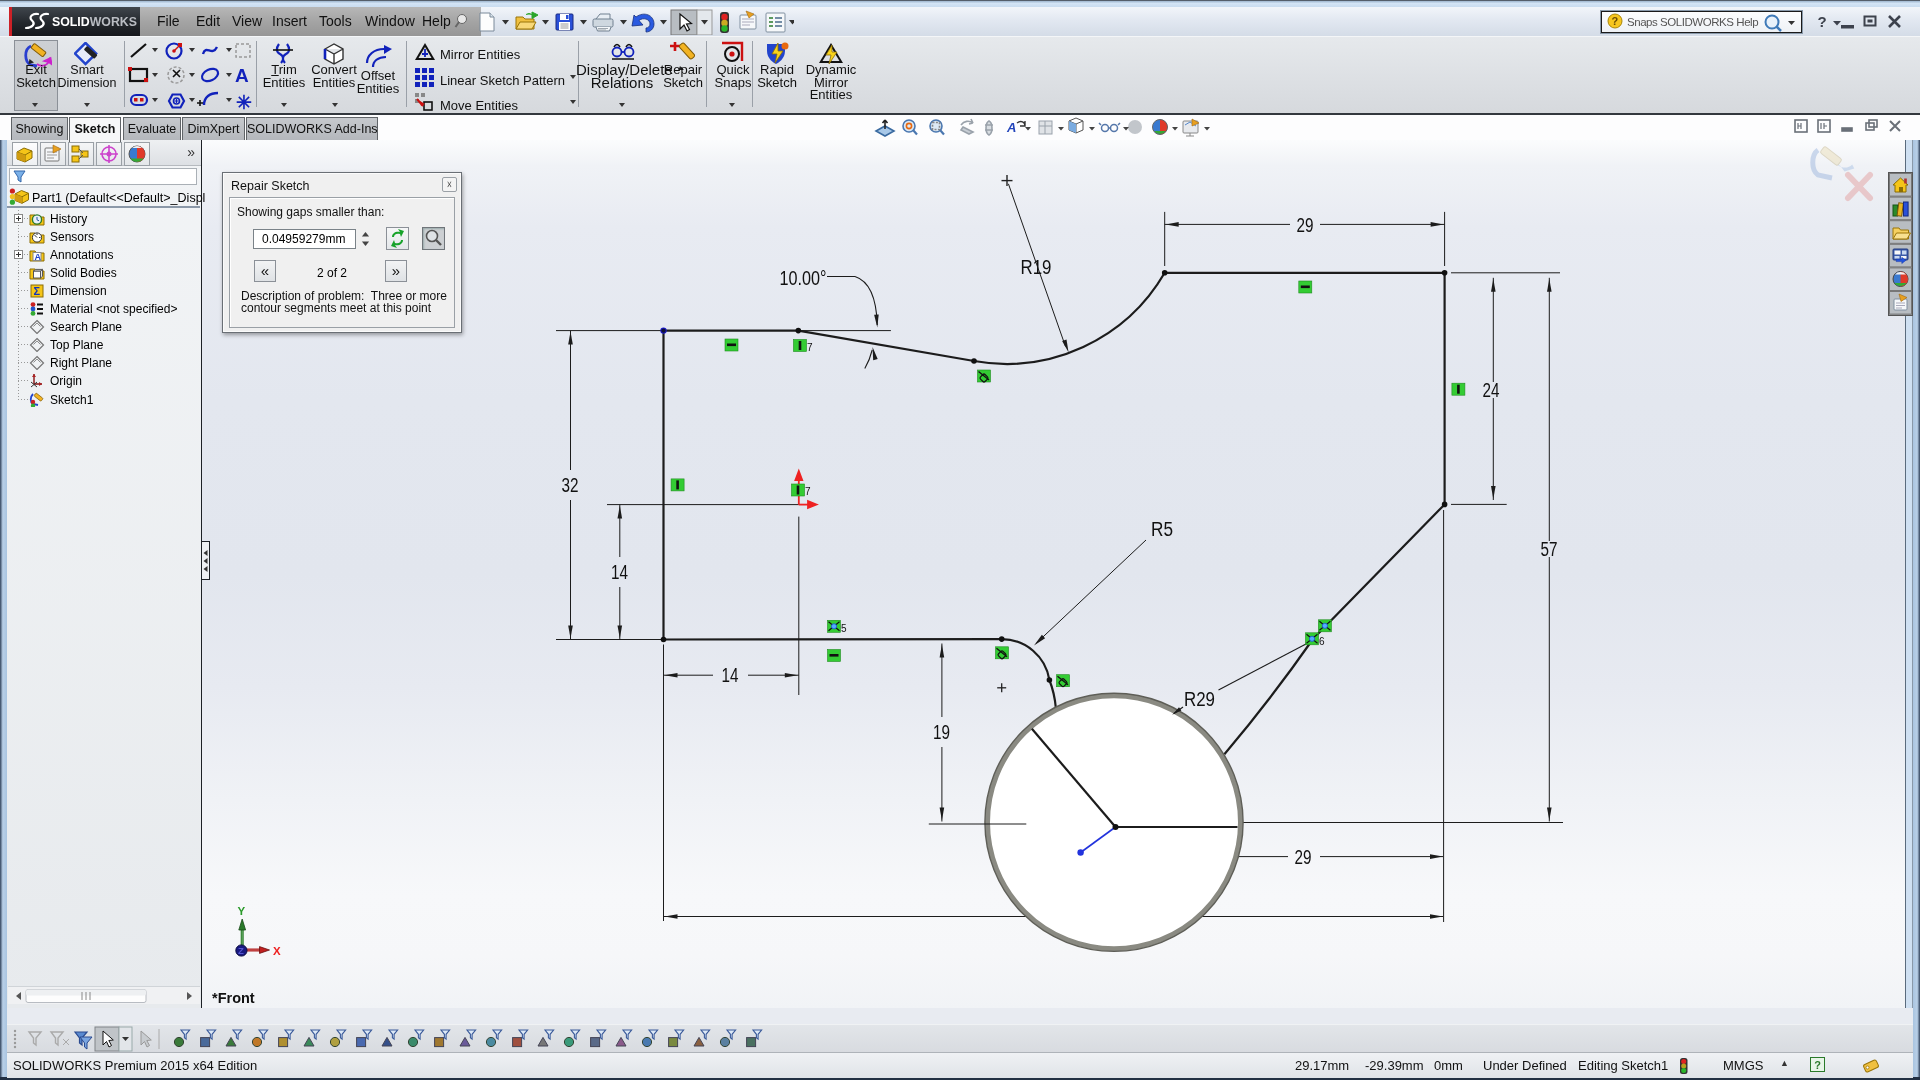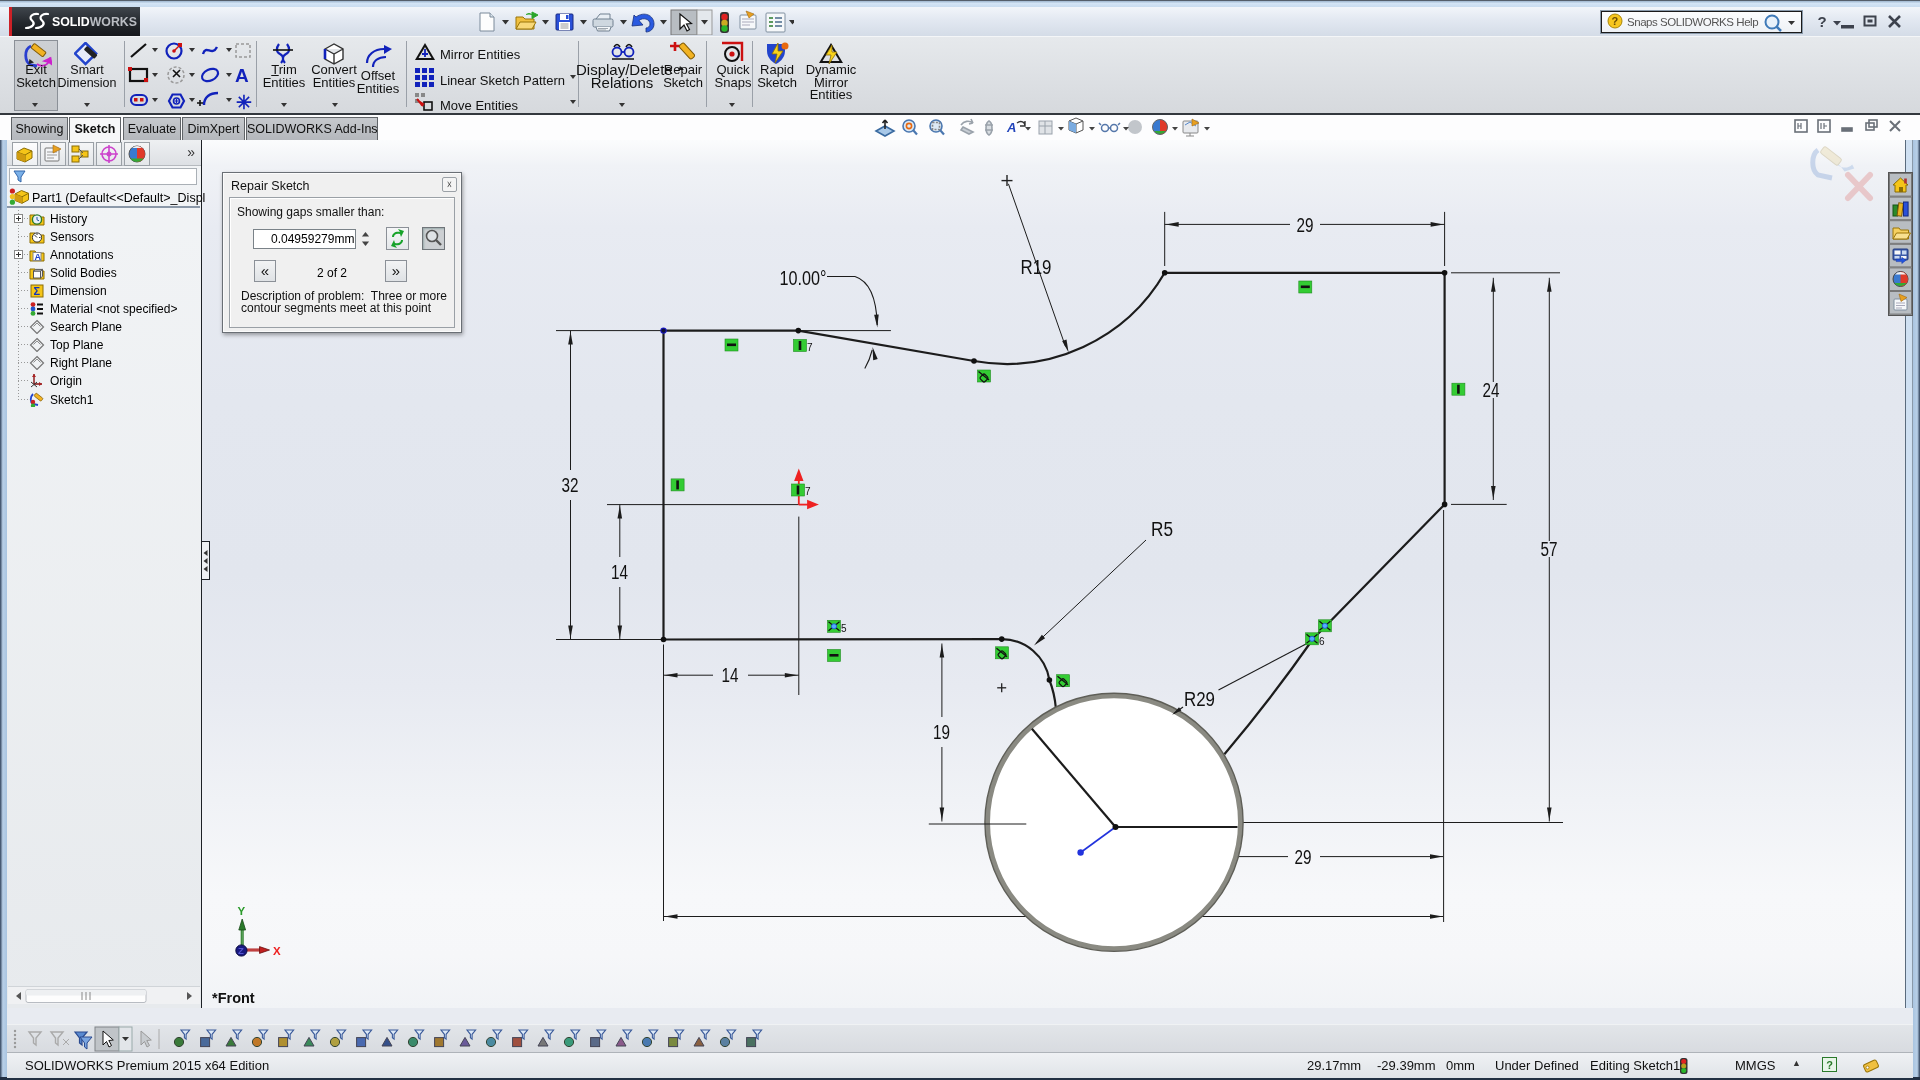--- a/index.html
+++ b/index.html
@@ -42,41 +42,54 @@
   
   #dlg { left:222px; top:172px; width:240px; height:161px; background:#f0f0f0; border:1px solid #6a6f75; box-shadow:1px 2px 4px rgba(0,0,0,.35), inset 0 0 0 1px #fbfbfb; z-index:20; }
   #dlg .title { position:absolute; left:8px; top:6px; font-size:12.5px; color:#111; }
   #dlg .close { position:absolute; right:4px; top:4px; width:15px; height:15px; border:1px solid #9aa0a6; border-radius:2px; background:#f4f4f4; font-size:10px; line-height:13px; text-align:center; color:#333; }
   #dlg .inner { position:absolute; left:6px; top:24px; width:226px; height:131px; border:1px solid #9aa0a6; box-shadow:inset 1px 1px 0 #fff; background:#f0f0f0; }
   
   #mtabrow { left:7px; top:1008px; width:1906px; height:16px; background:#d7dade; z-index:10; }
   .mtab { position:absolute; top:0; height:16px; border:1px solid #5a5e63; font-size:12.5px; line-height:15px; text-align:center; background:linear-gradient(#c9ccd0,#b9bcc1); color:#111; }
   #btools { left:7px; top:1024px; width:1906px; height:28px; background:linear-gradient(#e2e5e9,#d8dbe0); border-top:1px solid #f0f2f4; z-index:10; }
   #statusbar { left:7px; top:1052px; width:1906px; height:26px; background:linear-gradient(#eff1f4,#e0e4e8); border-top:1px solid #aeb3b9; z-index:10; }
-  #statusbar div { position:absolute; top:5px; font-size:13px; color:#111;margin-left:12px; }
+  #statusbar div { position:absolute; top:5px; font-size:13px; color:#111; }
   svg text { font-family:"Liberation Sans", sans-serif; }
 </style>
 </head>
 <body>
 <div id="app">
   <div class="abs" id="topedge"></div>
   <div class="abs" id="leftedge"></div>
   <div class="abs" id="rightedge"></div>
   <div class="abs" id="botedge"></div>
 
   <div class="abs" id="titlebar">
     <div class="abs" id="redstripe"></div>
     <div class="abs" id="logobox">
       <svg width="128" height="29">
         <g fill="none" stroke="#fff" stroke-width="2.2" stroke-linecap="round">
           <path d="M14 21 C 20 21, 24 17, 20 13.5 C 16 10, 21 6, 26 7"></path>
           <path d="M24 21 C 30 21, 34 17, 30 13.5 C 26 10, 31 6, 36 7"></path>
         </g>
         <text x="40" y="19" font-size="13" font-weight="bold" fill="#ffffff" textLength="85" lengthAdjust="spacingAndGlyphs">SOLID<tspan fill="#b9bcc2">WORKS</tspan></text>
       </svg>
+    </div>
+    <div class="abs" id="menubar">
+      <div class="menuitem" style="left:17px">File</div>
+      <div class="menuitem" style="left:56px">Edit</div>
+      <div class="menuitem" style="left:92px">View</div>
+      <div class="menuitem" style="left:132px">Insert</div>
+      <div class="menuitem" style="left:179px">Tools</div>
+      <div class="menuitem" style="left:225px">Window</div>
+      <div class="menuitem" style="left:282px">Help</div>
+      <svg class="abs" style="left:313px;top:5px" width="20" height="20">
+          <circle cx="9" cy="7" r="4.5" fill="#e8e8e8" stroke="#666"></circle>
+          <path d="M6 10 L2.5 15" stroke="#666" stroke-width="2"></path>
+        </svg>
     </div>
     <svg class="abs" style="left:474px;top:2px" width="320" height="26">
 
       <path d="M6 4 L16 4 L20 8 L20 22 L6 22 Z" fill="#fdfdfd" stroke="#7a8a9a"></path>
         <path d="M16 4 L16 8 L20 8" fill="#dce6ee" stroke="#7a8a9a"></path>
       <path d="M28 11 l7 0 -3.5 4.5 z" fill="#333"></path>
 
       <path d="M42 8 l7 0 2 2 9 0 0 10 -18 0 z" fill="#f0c040" stroke="#9a7508"></path>
         <path d="M42 20 l4 -7 16 0 -4 7 z" fill="#f8d878" stroke="#9a7508"></path>
       <path d="M58 3 l6 3 -6 3.5 z M52 5.5 q3 -2 6 0" fill="#2aa52a" stroke="#2aa52a"></path>
@@ -706,21 +719,21 @@
           <path d="M5.5 24 l-4 3 4 3 z"></path>
         </g>
       </svg>
   </div>
 
   <div class="abs" id="dlg">
     <div class="title">Repair Sketch</div>
     <div class="close">☓</div>
     <div class="inner">
       <div style="position:absolute;left:7px;top:7px;font-size:12px;color:#111">Showing gaps smaller than:</div>
-      <div style="position:absolute;left:23px;top:31px;width:103px;height:20px;background:#fff;border:1px solid #7a8288;font-size:12px;line-height:18px;padding-left:17px">0.04959279mm</div>
+      <div style="position:absolute;left:23px;top:31px;width:103px;height:20px;background:#fff;border:1px solid #7a8288;font-size:12px;line-height:18px;padding-left:8px">0.04959279mm</div>
       <div style="position:absolute;left:129px;top:31px;width:13px;height:20px">
         <svg width="13" height="20" style="display:block">
             <path d="M6.5 3 l3.6 4.5 -7.2 0 z" fill="#444"></path>
             <path d="M6.5 17 l3.6 -4.5 -7.2 0 z" fill="#444"></path>
           </svg>
       </div>
       <div style="position:absolute;left:156px;top:29px;width:23px;height:23px;border:1px solid #8b9097;background:linear-gradient(#f6f7f8,#e4e7ea)">
         <svg width="21" height="21" style="display:block">
             <path d="M5 9 C5 5 9 3 13 4 l-2 -3 6 2 -3 6 -1 -3 C9 5 7 7 7 9 Z" fill="#17a32b"></path>
             <path d="M16 12 C16 16 12 18 8 17 l2 3 -6 -2 3 -6 1 3 C12 16 14 14 14 12 Z" fill="#17a32b"></path>

